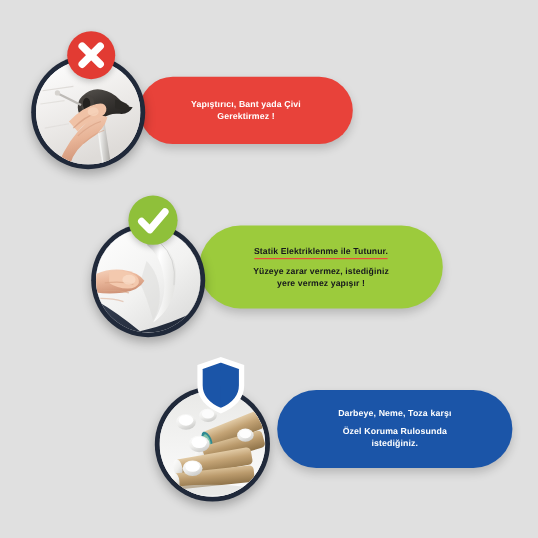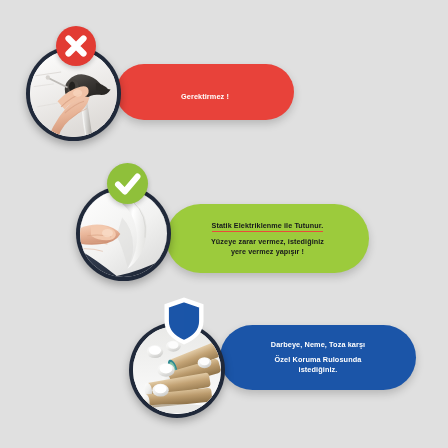--- a/index.html
+++ b/index.html
@@ -75,21 +75,21 @@
 </style>
 </head>
 <body>
 
 <div class="stage">
 
   <div class="feature">
 
     <div class="pill red" style="left:116px;top:64px;width:178px;height:56px;">
       <div class="ptext">
-        <br>
+        <span>Yapıştırıcı, Bant yada Çivi</span><br>
         <span>Gerektirmez !</span>
       </div>
     </div>
 
     <div class="photo" style="left:26px;top:46px;width:95px;height:95px;">
       <div class="inner">
         <svg class="scene" viewBox="0 0 95 95" preserveAspectRatio="xMidYMid slice">
           <defs>
             <linearGradient id="wallG" x1="0" y1="0" x2="0.4" y2="1">
               <stop offset="0%" stop-color="#ffffff"></stop>
@@ -143,21 +143,21 @@
 
     <div class="badge x" style="left:56px;top:26px;width:40px;height:40px;">
       <svg width="40" height="40" viewBox="0 0 40 40">
         <path d="M12.5 12.5 L27.5 27.5 M27.5 12.5 L12.5 27.5" stroke="#ffffff" stroke-width="6.2" stroke-linecap="round"></path>
       </svg>
     </div>
   </div>
 
   <div class="feature">
 
-    <div class="pill green" style="left:166px;top:204px;width:203px;height:69px;">
+    <div class="pill green" style="left:166px;top:188px;width:203px;height:69px;">
       <div class="ptext">
         <span class="ul">Statik Elektriklenme ile Tutunur.</span>
         <span class="gap"></span>
         <span>Yüzeye zarar vermez, istediğiniz</span><br>
         <span>yere vermez yapışır !</span>
       </div>
     </div>
 
     <div class="photo" style="left:76px;top:186px;width:95px;height:95px;">
       <div class="inner">
@@ -206,21 +206,21 @@
 
     <div class="badge check" style="left:107px;top:163px;width:41px;height:41px;">
       <svg width="41" height="41" viewBox="0 0 41 41">
         <path d="M11 21.5 L17.8 28.5 L30.5 13.5" stroke="#ffffff" stroke-width="6" fill="none" stroke-linecap="round" stroke-linejoin="round"></path>
       </svg>
     </div>
   </div>
 
   <div class="feature">
 
-    <div class="pill blue" style="left:220px;top:325px;width:196px;height:65px;">
+    <div class="pill blue" style="left:231px;top:325px;width:196px;height:65px;">
       <div class="ptext">
         <span>Darbeye, Neme, Toza karşı</span>
         <span class="gap"></span>
         <span>Özel Koruma Rulosunda</span><br>
         <span>istediğiniz.</span>
       </div>
     </div>
 
     <div class="photo" style="left:129px;top:322px;width:96px;height:96px;">
       <div class="inner">

